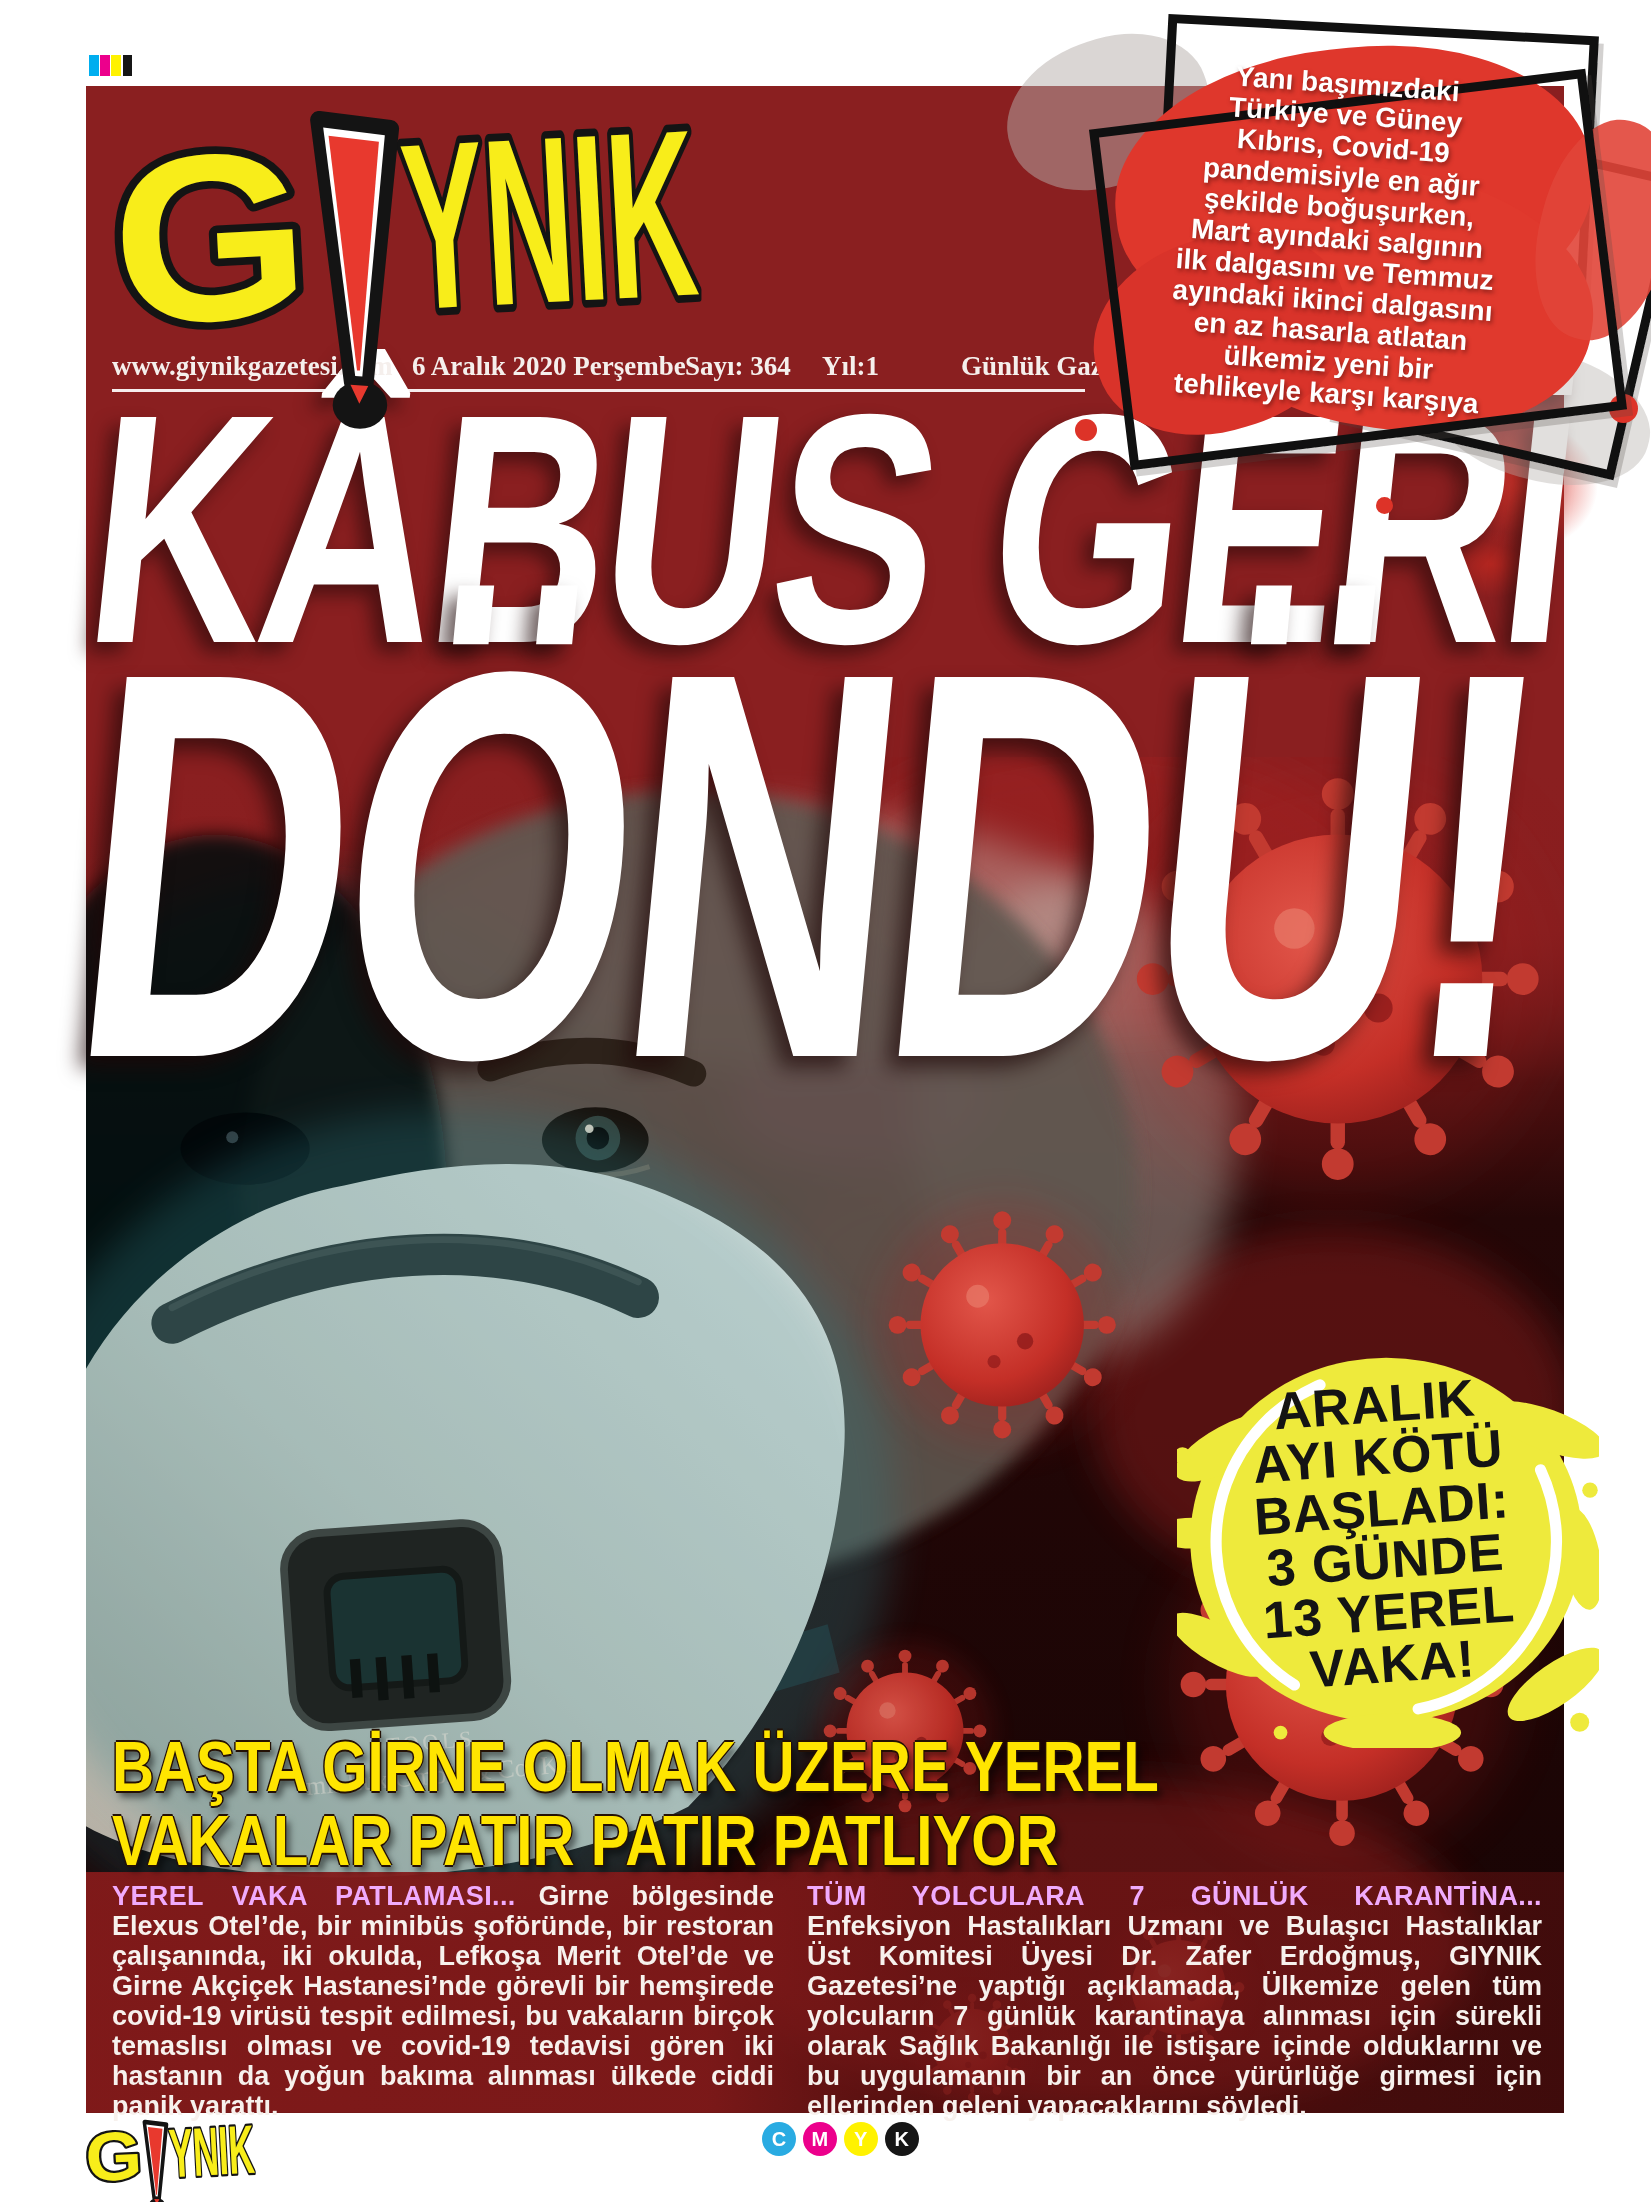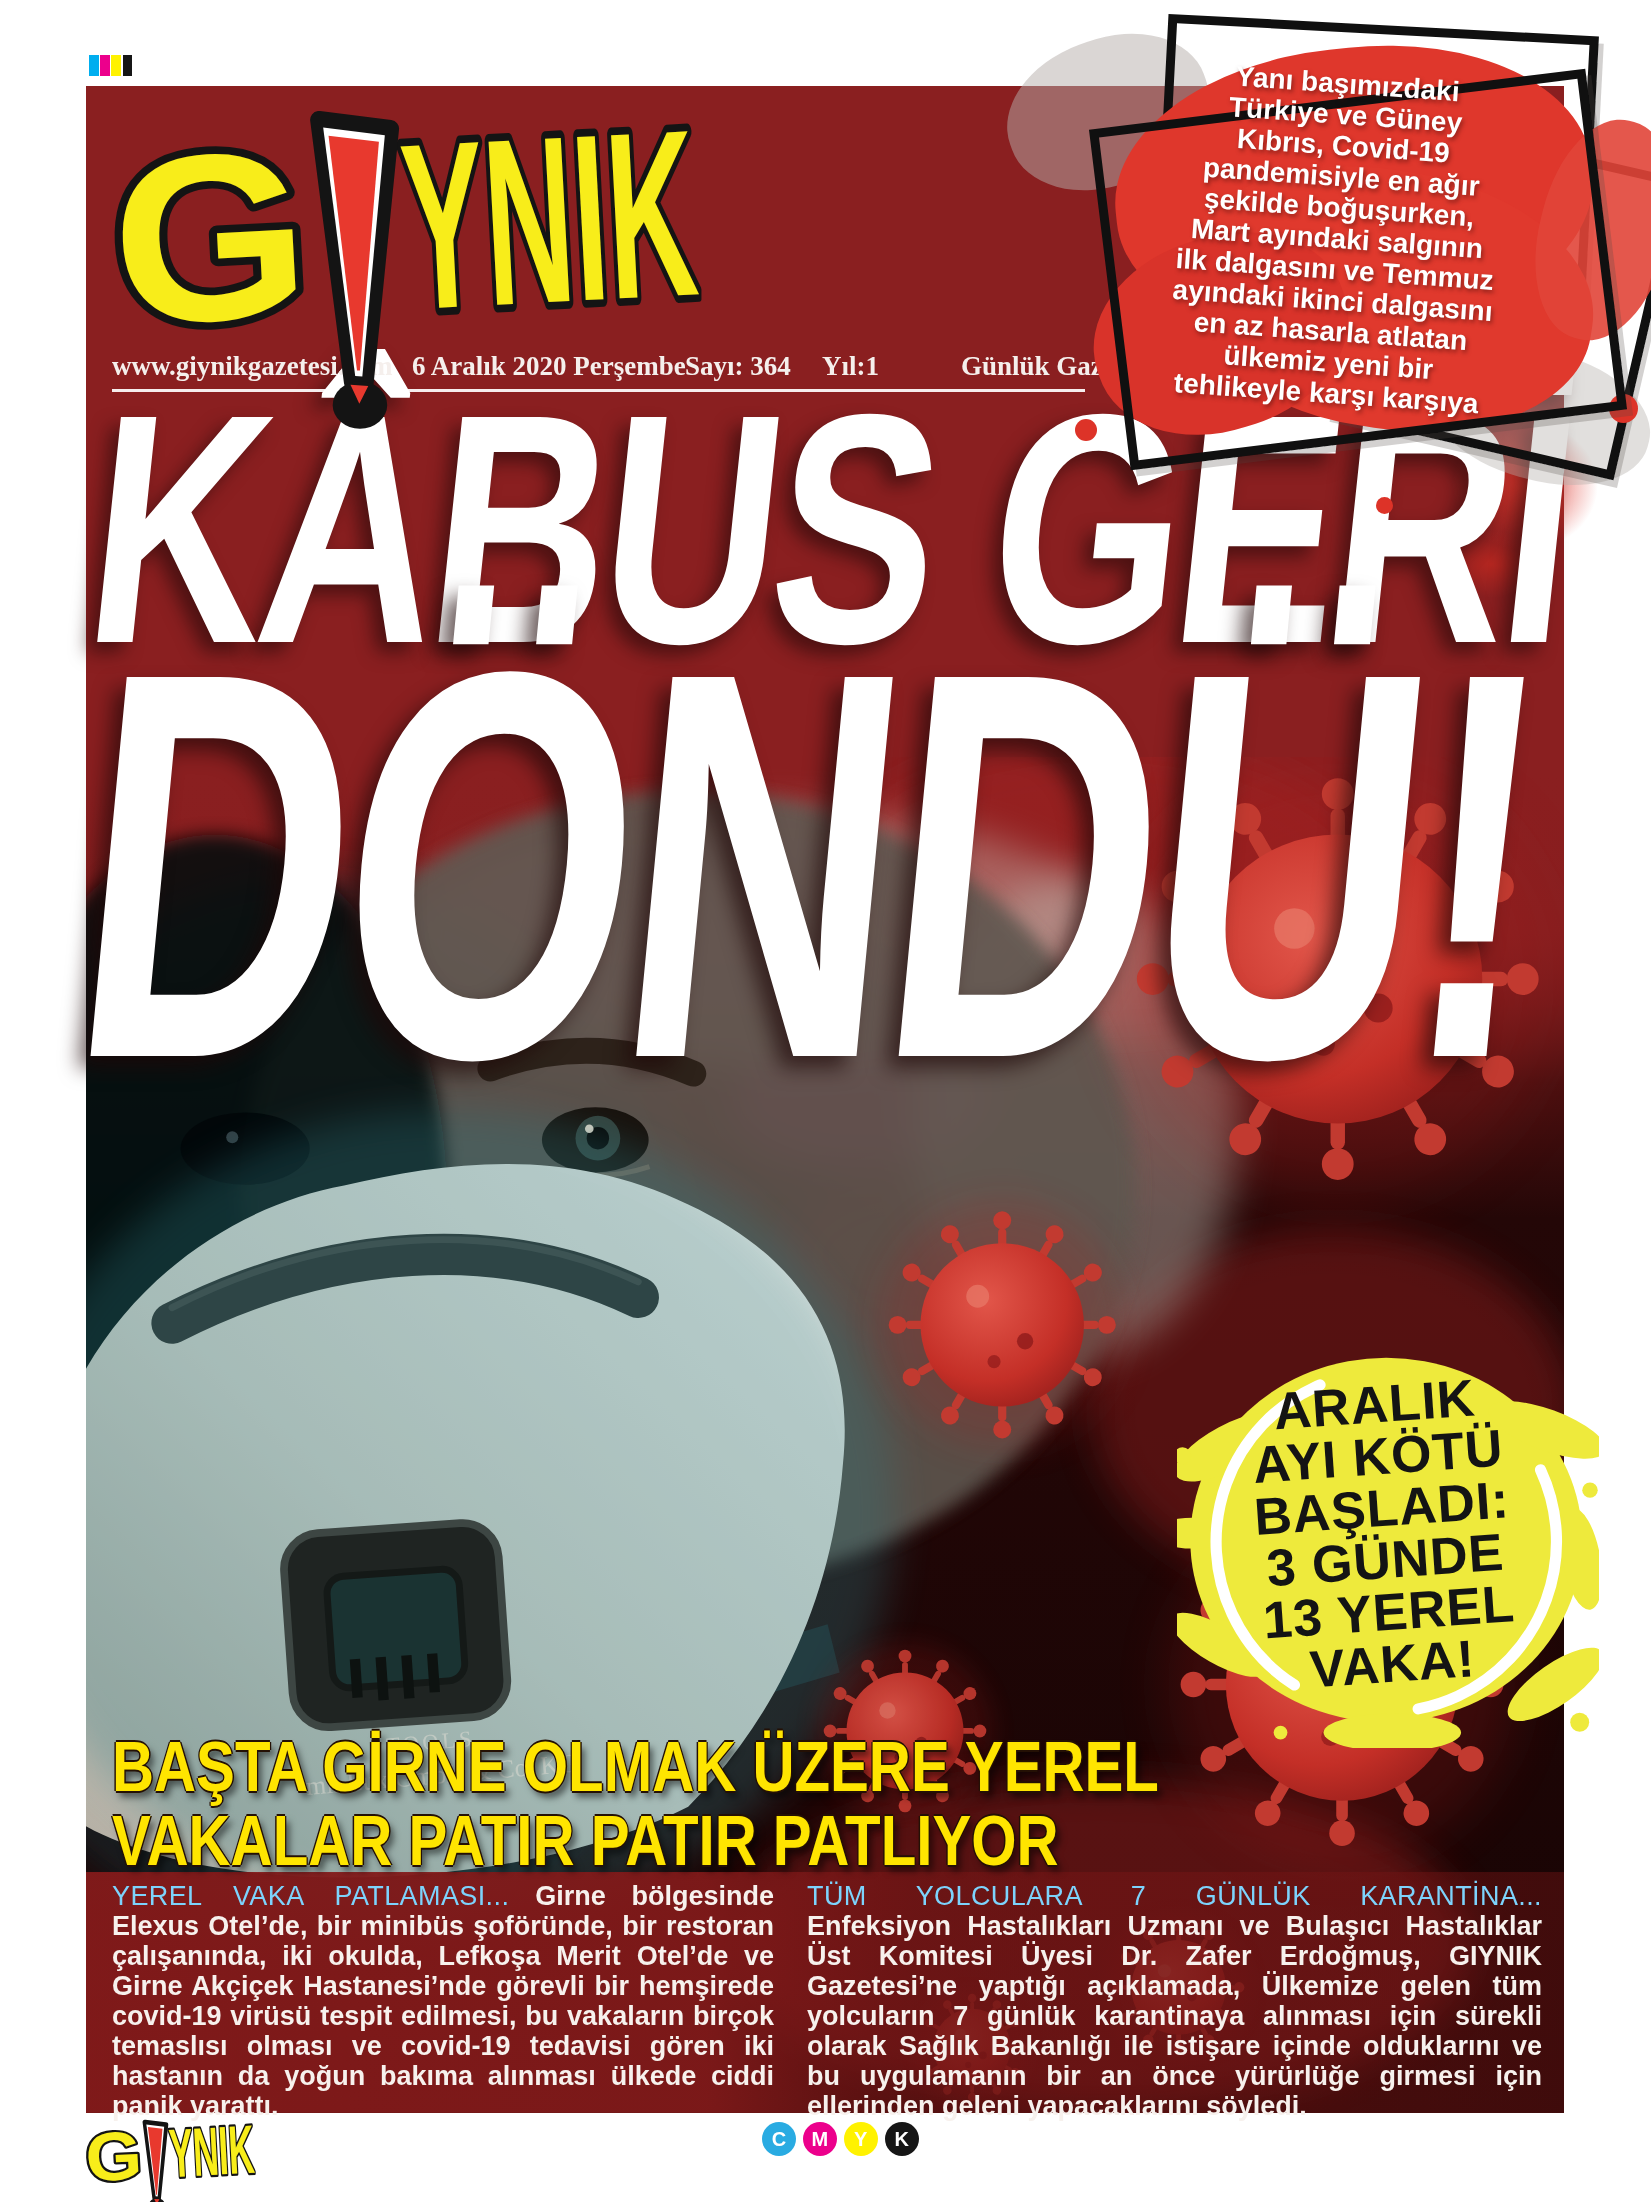--- a/index.html
+++ b/index.html
@@ -78,21 +78,21 @@
   .subhl{position:absolute;left:26px;z-index:6;color:#ffe500;font-weight:700;font-size:71px;
      line-height:1;white-space:nowrap;transform:scaleX(.82);transform-origin:0 0;letter-spacing:0px;
      text-shadow:1.7px 0 0 #241004,-1.7px 0 0 #241004,0 1.7px 0 #241004,0 -1.7px 0 #241004,5.2px 6px 8.6px rgba(0,0,0,.55);}
   .subhl1{top:1645px;} .subhl2{top:1719px;}
 
   
   .columns{position:absolute;left:26px;top:1795px;width:1430px;display:flex;gap:33px;z-index:6;}
   .col{color:#f7f1ed;font-size:27px;line-height:30px;text-align:justify;}
   .col p{margin:0;}
   .col-left{width:662px;} .col-right{width:735px;}
-  .lead{color:#7dd3fc;font-weight:400;letter-spacing:0.4px;word-spacing:5.2px;}
+  .lead{color:#f0abfc;font-weight:700;letter-spacing:0.4px;word-spacing:5.2px;}
   .col .bodytxt{font-weight:600;}
 
   
   .logo-mini{position:absolute;left:84px;top:2118px;width:172px;height:96px;}
   .cmyk{position:absolute;left:762px;top:2122px;display:flex;gap:6.9px;z-index:5;}
   .cmyk .dot{width:34px;height:34px;border-radius:50%;display:flex;align-items:center;
       justify-content:center;color:#ffffff;font-weight:700;font-size:20px;}
 </style>
 </head>
 <body>

